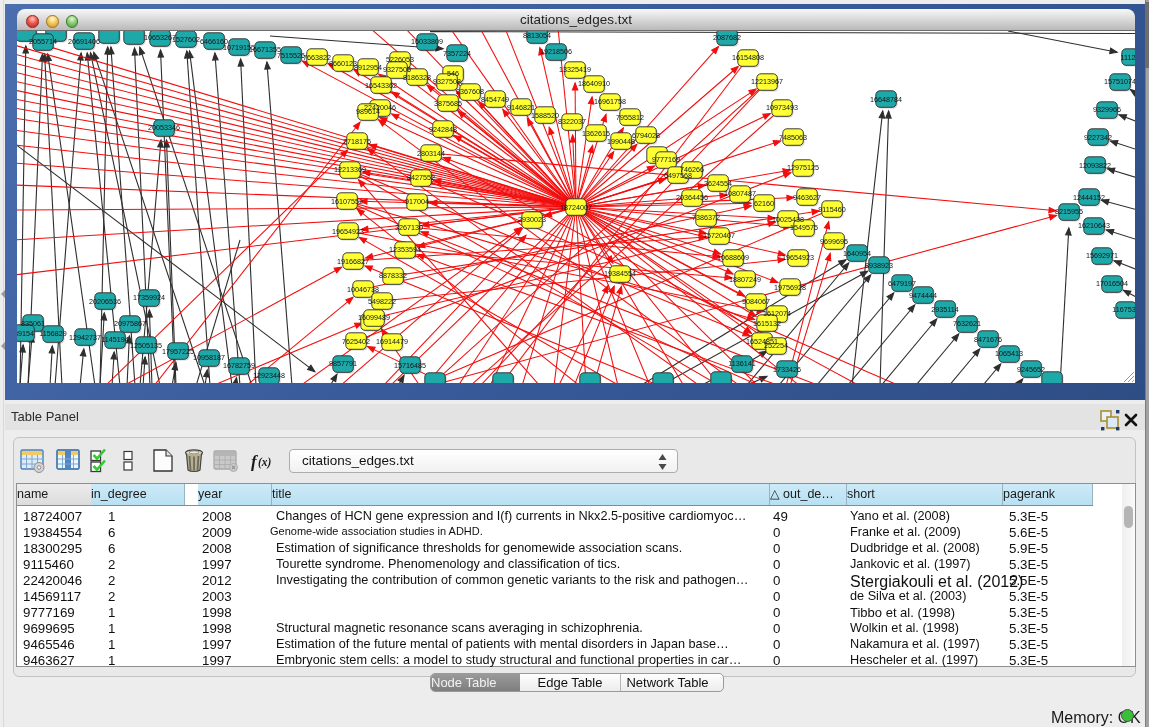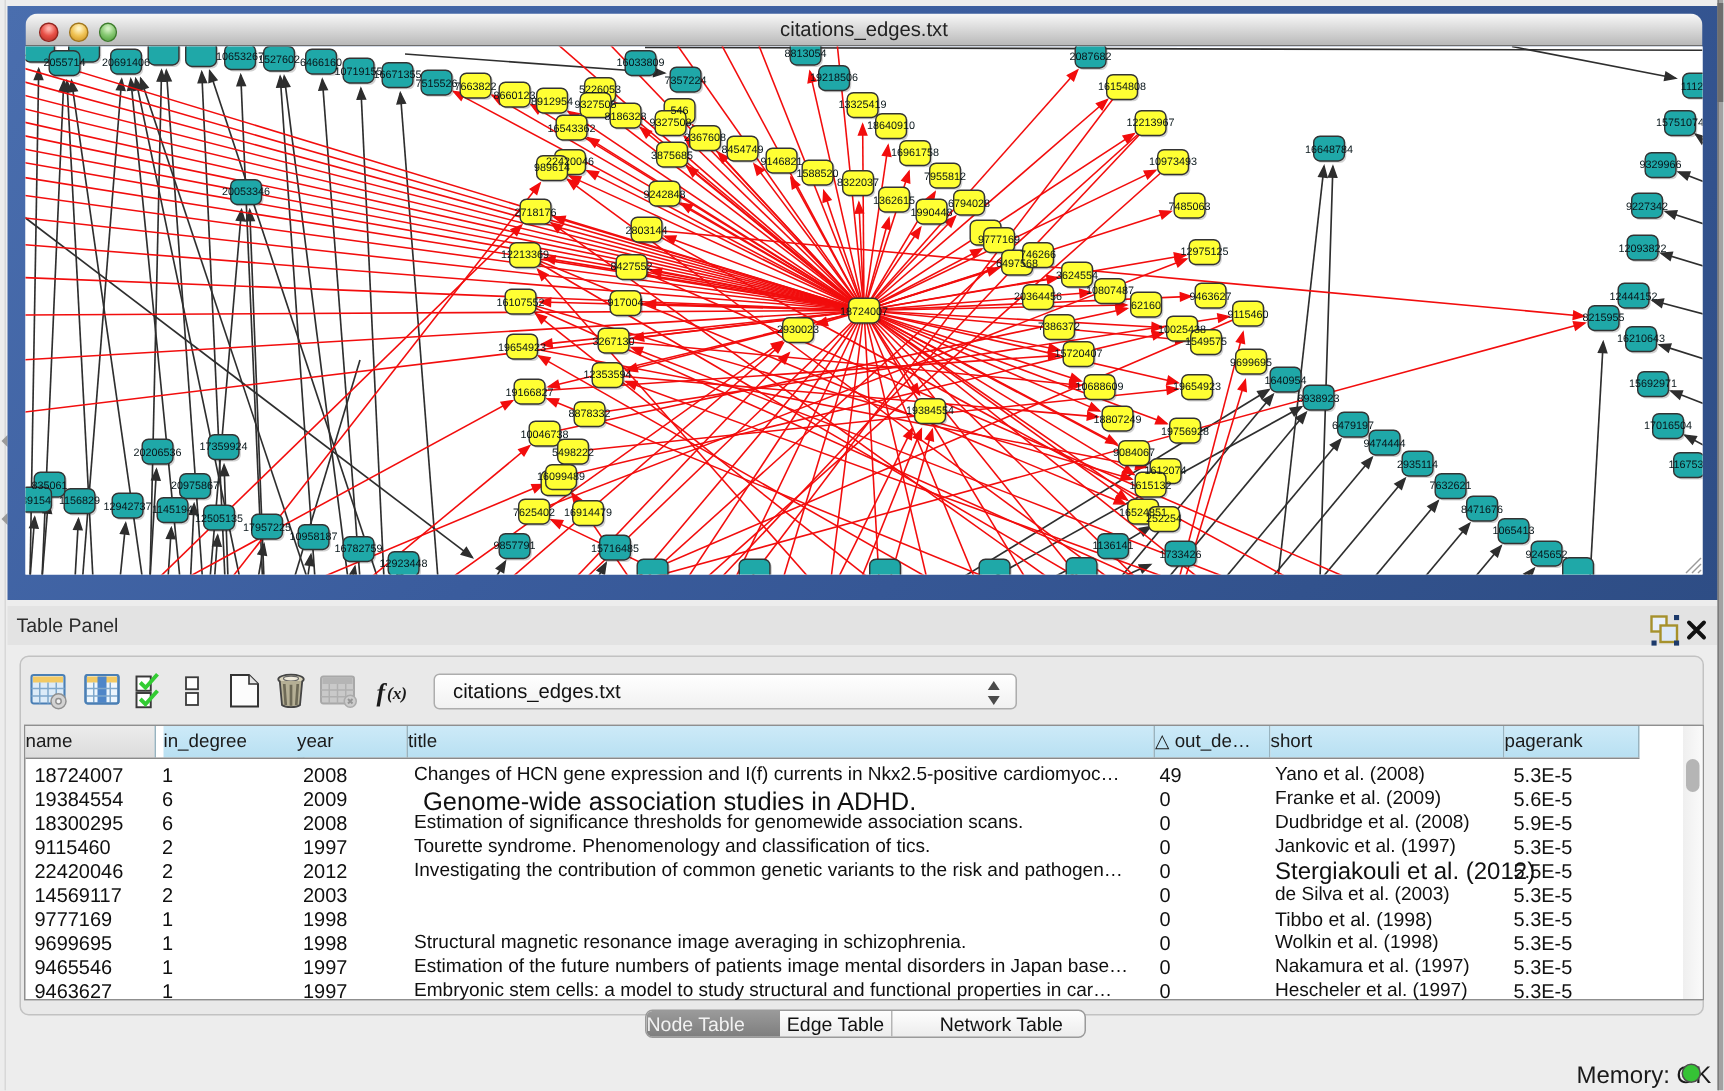--- a/index.html
+++ b/index.html
@@ -26,21 +26,21 @@
 #combo .t{position:absolute;left:12px;top:3px;font-size:13.5px;color:#111}
 
 #tbl{left:16px;top:483px;width:1120px;height:184px;background:#fff;border:1px solid #8f8f8f;box-sizing:border-box}
 .hcell{position:absolute;top:0;height:21px;background:linear-gradient(#cdeaf8,#b8e0f2);border-right:1px solid #98b3bf;box-sizing:border-box;font-size:12.5px;color:#1a1a1a;text-align:left;line-height:21px}
 .hgray{background:linear-gradient(#ececec,#dcdcdc)}
 #hdrline{left:0;top:21px;width:1076px;height:1px;background:#8a8a8a;position:absolute}
 .cell{position:absolute;font-size:12.7px;color:#101010;white-space:nowrap}
 
 #tabs{left:430px;top:673px;width:294px;height:19px;border:1px solid #9a9a9a;border-radius:5px;background:linear-gradient(#fefefe,#ececec);box-sizing:border-box;overflow:hidden}
 #tab1{position:absolute;left:0;top:0;width:89px;height:19px;background:linear-gradient(#9a9a9a,#7b7b7b);color:#f2f2f2;font-size:13px;text-align:left;line-height:18px}
-#tab2{position:absolute;left:89px;top:0;width:75px;height:19px;color:#111;font-size:13px;text-align:center;line-height:18px;border-right:1px solid #b5b5b5;box-sizing:border-box}
+#tab2{position:absolute;left:89px;top:0;width:101px;height:19px;color:#111;font-size:13px;text-align:center;line-height:18px;border-right:1px solid #b5b5b5;box-sizing:border-box}
 #tab3{position:absolute;left:179px;top:0;width:115px;height:19px;color:#111;font-size:13px;text-align:center;line-height:18px}
 
 #mem{left:1051px;top:709px;font-size:16px;color:#1a1a1a}
 #memdot{left:1121px;top:709px;width:13px;height:13px;border-radius:50%;background:#35c335;border:1px solid #4e4e4e;box-sizing:border-box}
 
 #appsb{left:1145px;top:0;width:4px;height:727px;background:#a2a2a2;border-left:1px solid #7c7c7c;box-sizing:border-box}
 #appsbthumb{left:1145px;top:2px;width:4px;height:66px;background:#6d6d6d}
 
 #leftline{left:3px;top:0;width:1px;height:727px;background:#d8d8d8}
 
@@ -915,38 +915,38 @@
   </svg>
 <div class="abs" id="combo">
     <div class="t">citations_edges.txt</div>
 <svg width="9" height="16" viewBox="0 0 9 16" style="position:absolute;right:10px;top:4px">
       <path d="M4.5 0 L8.5 6 L0.5 6 Z" fill="#4a4a4a"></path>
       <path d="M4.5 16 L8.5 10 L0.5 10 Z" fill="#4a4a4a"></path>
     </svg>
 </div>
 <div class="abs" id="tbl">
 <div class="hcell hgray" style="left:0px;width:87px">name</div>
-    <div class="hcell" style="left:92px;width:94px">in_degree</div>
+    <div class="hcell" style="left:74px;width:94px">in_degree</div>
     <div class="hcell" style="left:181px;width:74px">year</div>
     <div class="hcell" style="left:255px;width:498px">title</div>
     <div class="hcell" style="left:753px;width:77px">△ out_de…</div>
     <div class="hcell" style="left:830px;width:156px">short</div>
     <div class="hcell" style="left:986px;width:90px">pagerank</div>
     <div id="hdrline"></div>
 <div class="cell" style="left:6px;top:25px;font-size:13.3px">18724007</div>
     <div class="cell" style="left:91px;top:25px;font-size:13.3px">1</div>
     <div class="cell" style="left:185px;top:25px;font-size:13.3px">2008</div>
     <div class="cell" style="left:259px;top:25px;font-size:12.7px">Changes of HCN gene expression and I(f) currents in Nkx2.5‑positive cardiomyoc…</div>
     <div class="cell" style="left:756px;top:25px;font-size:13.3px">49</div>
     <div class="cell" style="left:833px;top:25px;font-size:12.7px">Yano et al. (2008)</div>
     <div class="cell" style="left:992px;top:25px;font-size:13.3px">5.3E‑5</div>
     <div class="cell" style="left:6px;top:41px;font-size:13.3px">19384554</div>
     <div class="cell" style="left:91px;top:41px;font-size:13.3px">6</div>
     <div class="cell" style="left:185px;top:41px;font-size:13.3px">2009</div>
-    <div class="cell" style="left:265px;top:41px;font-size:17px">Genome‑wide association studies in ADHD.</div>
+    <div class="cell" style="left:253px;top:41px;font-size:11px">Genome‑wide association studies in ADHD.</div>
     <div class="cell" style="left:756px;top:41px;font-size:13.3px">0</div>
     <div class="cell" style="left:833px;top:41px;font-size:12.7px">Franke et al. (2009)</div>
     <div class="cell" style="left:992px;top:41px;font-size:13.3px">5.6E‑5</div>
     <div class="cell" style="left:6px;top:57px;font-size:13.3px">18300295</div>
     <div class="cell" style="left:91px;top:57px;font-size:13.3px">6</div>
     <div class="cell" style="left:185px;top:57px;font-size:13.3px">2008</div>
     <div class="cell" style="left:259px;top:57px;font-size:12.7px">Estimation of significance thresholds for genomewide association scans.</div>
     <div class="cell" style="left:756px;top:57px;font-size:13.3px">0</div>
     <div class="cell" style="left:833px;top:57px;font-size:12.7px">Dudbridge et al. (2008)</div>
     <div class="cell" style="left:992px;top:57px;font-size:13.3px">5.9E‑5</div>
@@ -972,28 +972,28 @@
     <div class="cell" style="left:992px;top:105px;font-size:13.3px">5.3E‑5</div>
     <div class="cell" style="left:6px;top:121px;font-size:13.3px">9777169</div>
     <div class="cell" style="left:91px;top:121px;font-size:13.3px">1</div>
     <div class="cell" style="left:185px;top:121px;font-size:13.3px">1998</div>
     <div class="cell" style="left:756px;top:121px;font-size:13.3px">0</div>
     <div class="cell" style="left:833px;top:121px;font-size:13px">Tibbo et al. (1998)</div>
     <div class="cell" style="left:992px;top:121px;font-size:13.3px">5.3E‑5</div>
     <div class="cell" style="left:6px;top:137px;font-size:13.3px">9699695</div>
     <div class="cell" style="left:91px;top:137px;font-size:13.3px">1</div>
     <div class="cell" style="left:185px;top:137px;font-size:13.3px">1998</div>
-    <div class="cell" style="left:259px;top:137px;font-size:12.7px">Structural magnetic resonance image averaging in schizophrenia.</div>
+    <div class="cell" style="left:259px;top:137px;font-size:12.7px">Structural magnetic resonance scans averaging in schizophrenia.</div>
     <div class="cell" style="left:756px;top:137px;font-size:13.3px">0</div>
     <div class="cell" style="left:833px;top:137px;font-size:12.7px">Wolkin et al. (1998)</div>
     <div class="cell" style="left:992px;top:137px;font-size:13.3px">5.3E‑5</div>
     <div class="cell" style="left:6px;top:153px;font-size:13.3px">9465546</div>
     <div class="cell" style="left:91px;top:153px;font-size:13.3px">1</div>
     <div class="cell" style="left:185px;top:153px;font-size:13.3px">1997</div>
-    <div class="cell" style="left:259px;top:153px;font-size:12.7px">Estimation of the future numbers of patients image mental disorders in Japan base…</div>
+    <div class="cell" style="left:259px;top:153px;font-size:12.7px">Estimation of the future mental of patients with mental disorders in Japan base…</div>
     <div class="cell" style="left:756px;top:153px;font-size:13.3px">0</div>
     <div class="cell" style="left:833px;top:153px;font-size:12.7px">Nakamura et al. (1997)</div>
     <div class="cell" style="left:992px;top:153px;font-size:13.3px">5.3E‑5</div>
     <div class="cell" style="left:6px;top:169px;font-size:13.3px">9463627</div>
     <div class="cell" style="left:91px;top:169px;font-size:13.3px">1</div>
     <div class="cell" style="left:185px;top:169px;font-size:13.3px">1997</div>
     <div class="cell" style="left:259px;top:169px;font-size:12.7px">Embryonic stem cells: a model to study structural and functional properties in car…</div>
     <div class="cell" style="left:756px;top:169px;font-size:13.3px">0</div>
     <div class="cell" style="left:833px;top:169px;font-size:12.7px">Hescheler et al. (1997)</div>
     <div class="cell" style="left:992px;top:169px;font-size:13.3px">5.3E‑5</div>

